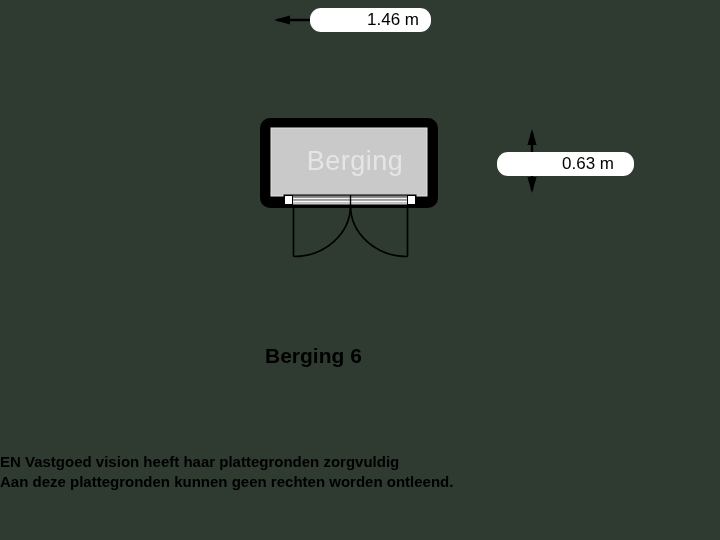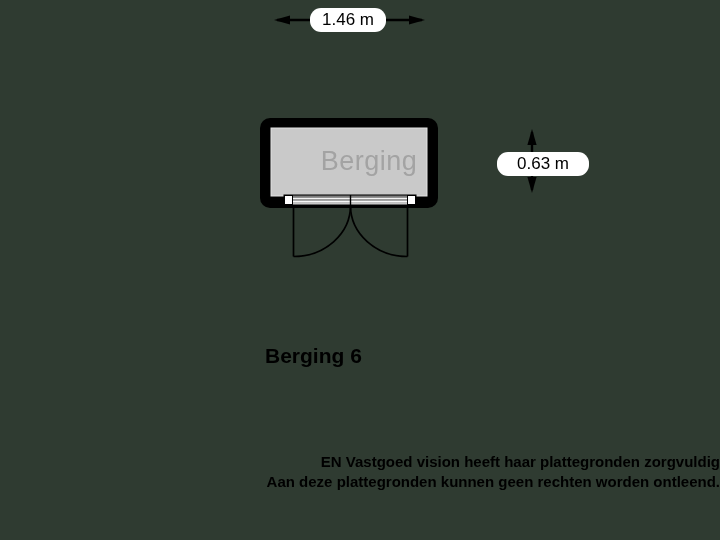--- a/index.html
+++ b/index.html
@@ -6,34 +6,34 @@
   .stage{
     position:relative;width:720px;height:540px;overflow:hidden;
     background:var(--background,#2f3b31);
     font-family:"Liberation Sans",sans-serif;
     color:var(--text,#000);
   }
   .plan{position:absolute;left:0;top:0;}
   .dim-box{
     position:absolute;height:24px;line-height:24px;text-align:center;
     background:var(--label_bg,#fff);color:var(--text,#000);
-    border-radius:11px;font-size:17px;
+    border-radius:11px;font-size:17px;padding-left:45px;
   }
   .dim-box.top{left:310px;top:8px;width:76px;}
   .dim-box.right{left:497px;top:152px;width:92px;}
   .room-label{
     position:absolute;left:260px;top:146px;width:190px;text-align:center;
-    font-size:27px;color:#a3a3a3;letter-spacing:0.5px;margin-left:14px;
+    font-size:27px;color:#e5e5e5;letter-spacing:0.5px;
   }
   .plan-title{
     position:absolute;left:265px;top:344px;
     font-size:21px;font-weight:bold;color:var(--text,#000);
   }
   .disclaimer{
-    position:absolute;left:0;top:452px;width:720px;text-align:right;
+    position:absolute;left:0;top:452px;width:720px;text-align:left;
     font-size:15px;font-weight:bold;line-height:19.6px;color:var(--text,#000);
   }
 </style>
 </head>
 <body>
 
 <div class="stage">
 
   <svg class="plan" width="720" height="540" viewBox="0 0 720 540">
     <defs>

